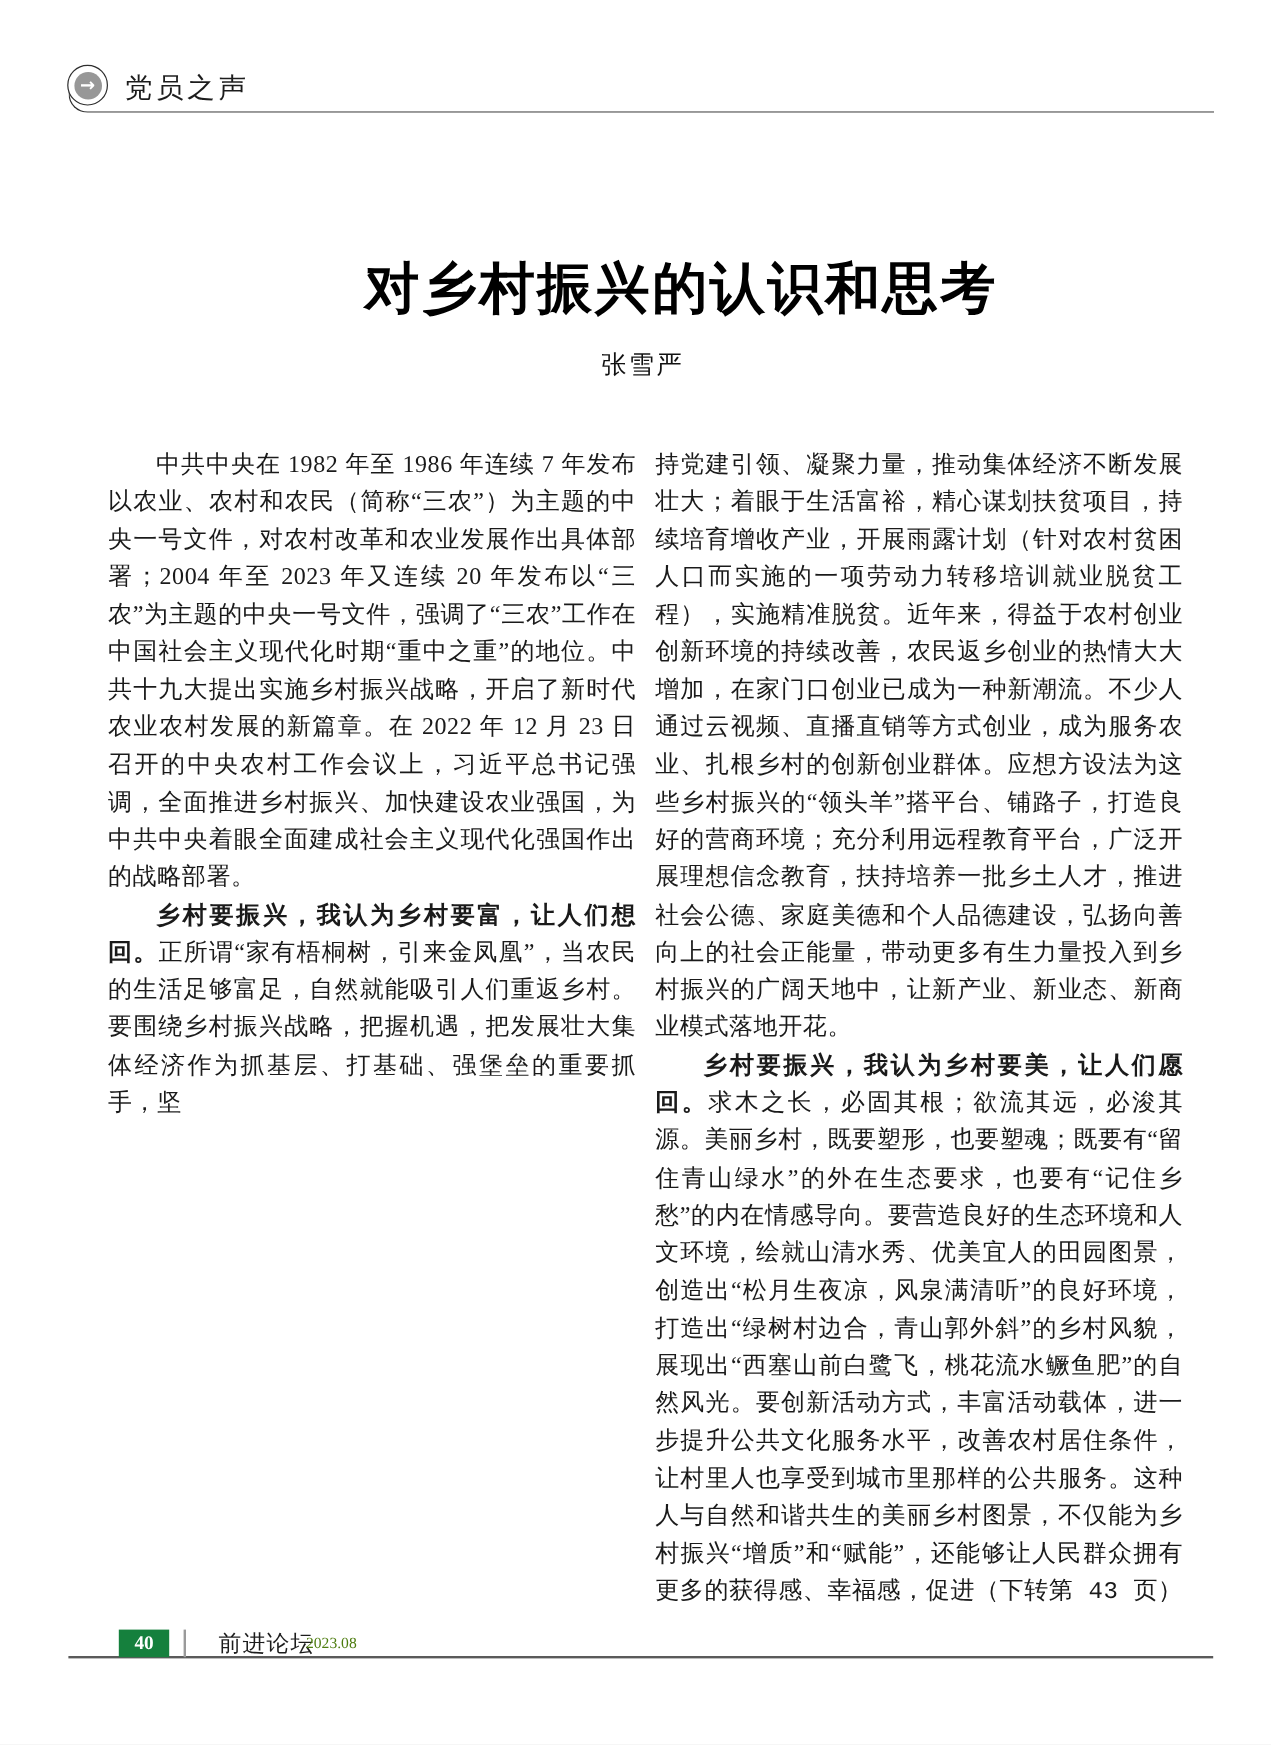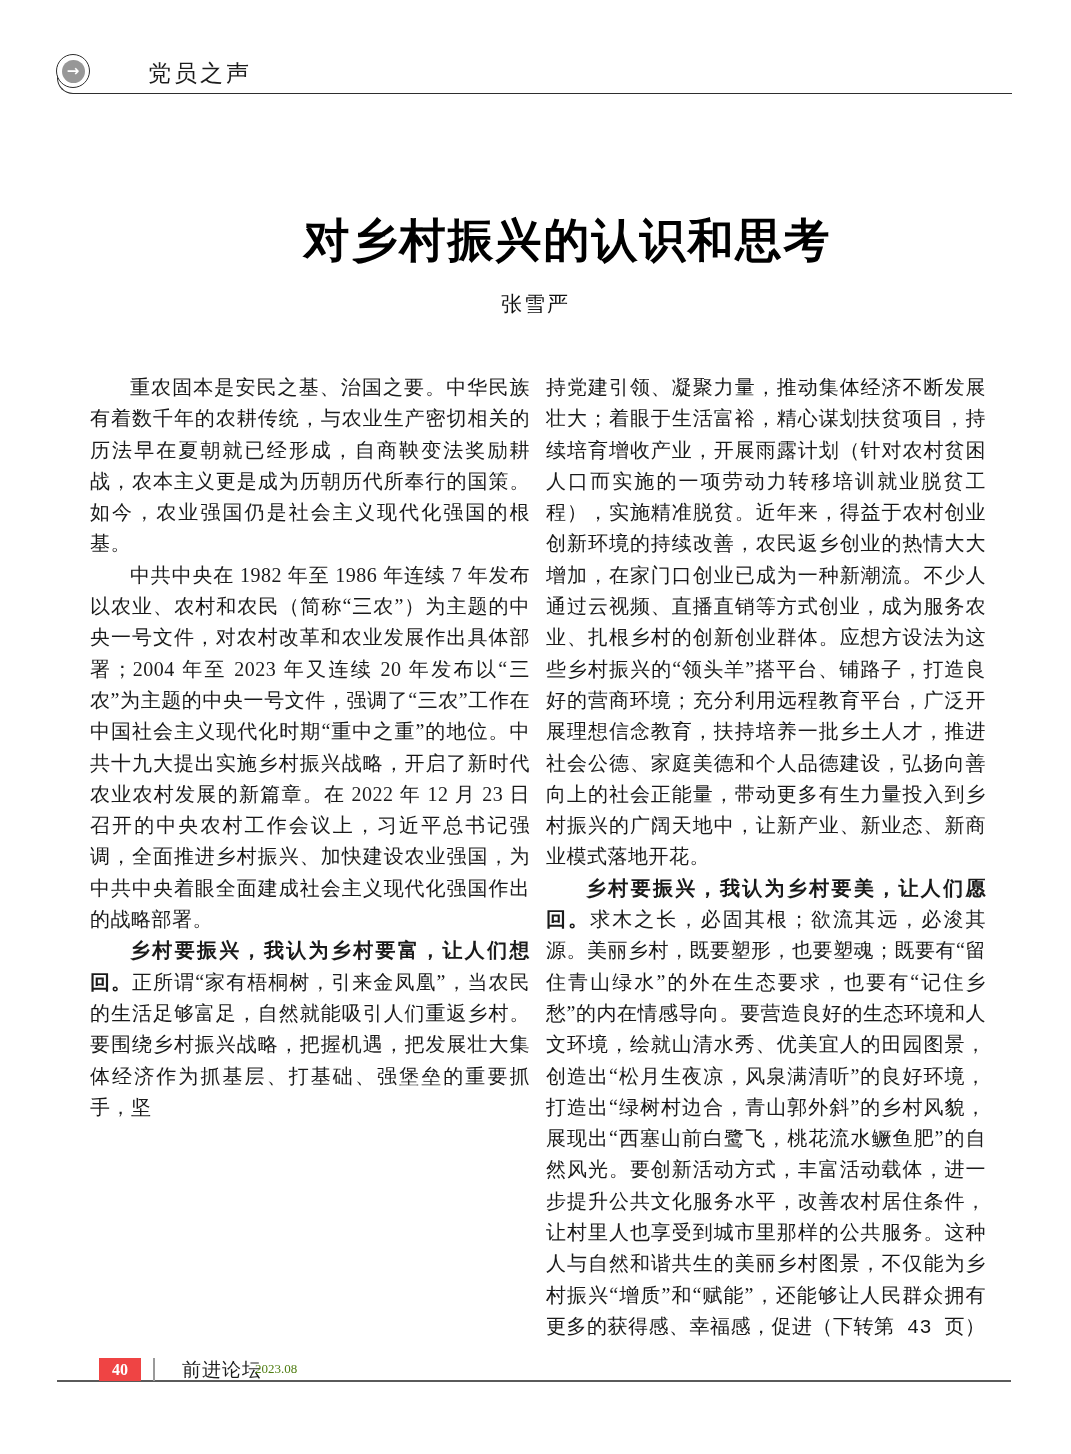--- a/index.html
+++ b/index.html
@@ -41,21 +41,20 @@
     font-family: "DejaVu Sans", sans-serif;
     font-size: 15px; font-weight: bold; line-height: 1;
   }
   .header-title {
     position: absolute;
     left: 104px; top: 58px;
     font-family: "Liberation Sans", "DejaVu Sans", sans-serif;
     font-size: 23px;
     letter-spacing: 3px;
     color: #1c1c1c;
-    margin-left: 44px;
   }
 
   
   .article-title {
     position: absolute;
     left: 0; top: 210px;
     width: 100%;
     margin: 0;
     text-align: center;
     font-family: "Liberation Sans", "DejaVu Sans", sans-serif;
@@ -101,21 +100,21 @@
   .footer-rule {
     position: absolute;
     left: 57px; top: 1380px;
     width: 954px; height: 1.5px;
     background: #5a5a5a;
   }
   .page-number-badge {
     position: absolute;
     left: 99px; top: 1358px;
     width: 42px; height: 23px;
-    background: #ef4444;
+    background: #15803d;
     color: #ffffff;
     font-weight: bold;
     font-size: 16px;
     display: flex; align-items: center; justify-content: center;
   }
   .footer-divider {
     position: absolute;
     left: 153px; top: 1358px;
     width: 1.5px; height: 23px;
     background: #9a9a9a;
@@ -143,21 +142,20 @@
   <div class="header-icon">
     <span class="inner">→</span>
   </div>
   <span class="header-title">党员之声</span>
 
   <h1 class="article-title">对乡村振兴的认识和思考</h1>
   <div class="article-author">张雪严</div>
 
   <div class="columns">
     <div class="col">
-      <p><b class="lead"></b><span>重农固本是安民之基、治国之要。中华民族有着数千年的农耕传统，与农业生产密切相关的历法早在夏朝就已经形成，自商鞅变法奖励耕战，农本主义更是成为历朝历代所奉行的国策。如今，农业强国仍是社会主义现代化强国的根基。</span></p>
       <p><b class="lead"></b><span>中共中央在 1982 年至 1986 年连续 7 年发布以农业、农村和农民（简称“三农”）为主题的中央一号文件，对农村改革和农业发展作出具体部署；2004 年至 2023 年又连续 20 年发布以“三农”为主题的中央一号文件，强调了“三农”工作在中国社会主义现代化时期“重中之重”的地位。中共十九大提出实施乡村振兴战略，开启了新时代农业农村发展的新篇章。在 2022 年 12 月 23 日召开的中央农村工作会议上，习近平总书记强调，全面推进乡村振兴、加快建设农业强国，为中共中央着眼全面建成社会主义现代化强国作出的战略部署。</span></p>
       <p><b class="lead">乡村要振兴，我认为乡村要富，让人们想回。</b><span>正所谓“家有梧桐树，引来金凤凰”，当农民的生活足够富足，自然就能吸引人们重返乡村。要围绕乡村振兴战略，把握机遇，把发展壮大集体经济作为抓基层、打基础、强堡垒的重要抓手，坚</span></p>
     </div>
     <div class="col">
       <p class="no-indent"><b class="lead"></b><span>持党建引领、凝聚力量，推动集体经济不断发展壮大；着眼于生活富裕，精心谋划扶贫项目，持续培育增收产业，开展雨露计划（针对农村贫困人口而实施的一项劳动力转移培训就业脱贫工程），实施精准脱贫。近年来，得益于农村创业创新环境的持续改善，农民返乡创业的热情大大增加，在家门口创业已成为一种新潮流。不少人通过云视频、直播直销等方式创业，成为服务农业、扎根乡村的创新创业群体。应想方设法为这些乡村振兴的“领头羊”搭平台、铺路子，打造良好的营商环境；充分利用远程教育平台，广泛开展理想信念教育，扶持培养一批乡土人才，推进社会公德、家庭美德和个人品德建设，弘扬向善向上的社会正能量，带动更多有生力量投入到乡村振兴的广阔天地中，让新产业、新业态、新商业模式落地开花。</span></p>
       <p><b class="lead">乡村要振兴，我认为乡村要美，让人们愿回。</b><span>求木之长，必固其根；欲流其远，必浚其源。美丽乡村，既要塑形，也要塑魂；既要有“留住青山绿水”的外在生态要求，也要有“记住乡愁”的内在情感导向。要营造良好的生态环境和人文环境，绘就山清水秀、优美宜人的田园图景，创造出“松月生夜凉，风泉满清听”的良好环境，打造出“绿树村边合，青山郭外斜”的乡村风貌，展现出“西塞山前白鹭飞，桃花流水鳜鱼肥”的自然风光。要创新活动方式，丰富活动载体，进一步提升公共文化服务水平，改善农村居住条件，让村里人也享受到城市里那样的公共服务。这种人与自然和谐共生的美丽乡村图景，不仅能为乡村振兴“增质”和“赋能”，还能够让人民群众拥有更多的获得感、幸福感，促进</span><span class="kaiti">（下转第 43 页）</span></p>
     </div>
   </div>
 
   <div class="footer-rule"></div>

